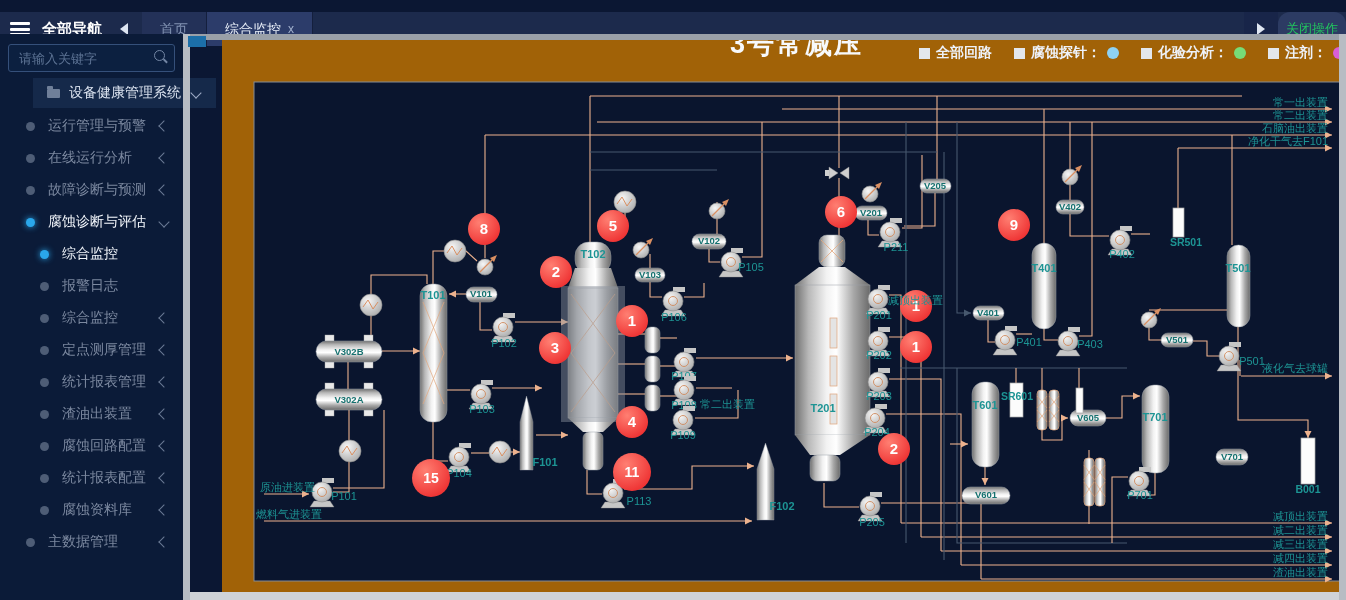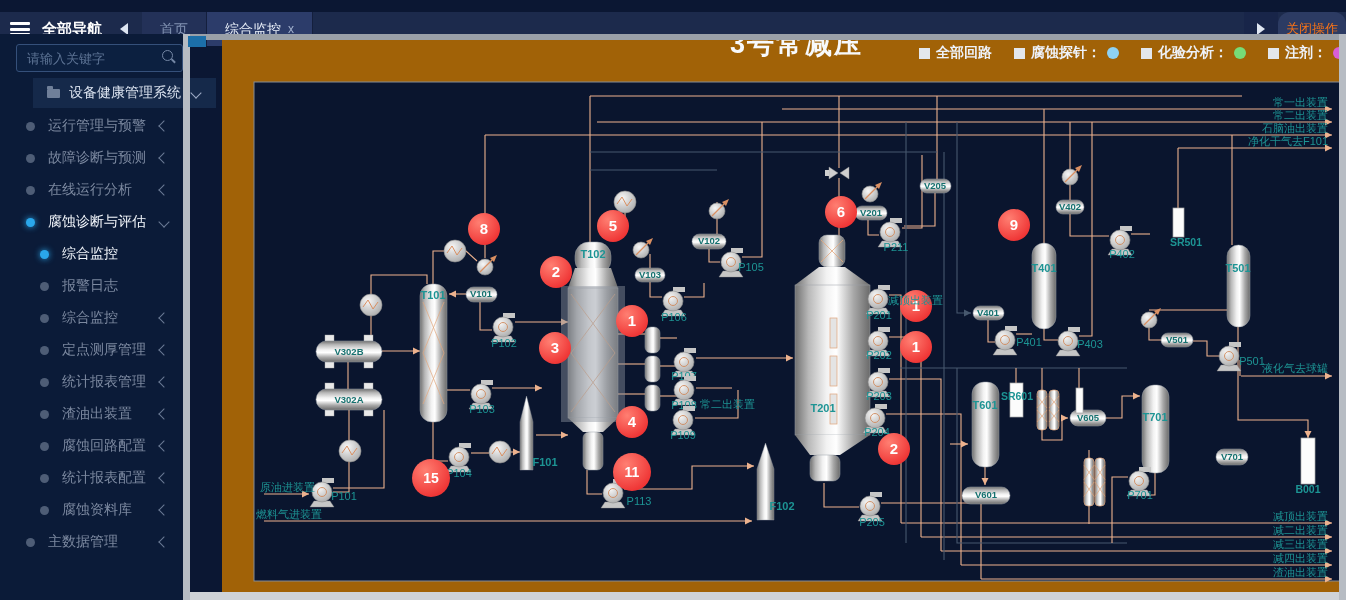--- a/index.html
+++ b/index.html
@@ -13,24 +13,24 @@
   .collapse{width:0;height:0;border-top:6px solid transparent;border-bottom:6px solid transparent;
             border-right:8px solid #dde5f2;margin:11px 0 0 18px;cursor:pointer;}
   .tabs{display:flex;margin-left:14px;}
   .tab{height:34px;line-height:34px;padding:0 18px;font-size:14px;color:#8293b3;background:#233158;
        border-right:1px solid #141f3d;cursor:pointer;display:flex;align-items:center;gap:7px;}
   .tab.active{background:#2c3c6a;color:#eaf0fa;}
   .tab .x{color:#a3b2cf;font-size:12px;line-height:1;}
   .tright{position:absolute;right:0;top:0;height:34px;display:flex;}
   .expandbox{width:34px;height:34px;background:#182549;display:flex;align-items:center;justify-content:center;cursor:pointer;}
   .expand{width:0;height:0;border-top:6px solid transparent;border-bottom:6px solid transparent;border-left:8px solid #dfe6f2;}
-  .closeops{height:34px;line-height:34px;padding:0 8px;background:#2c3b63;color:#f97316;font-size:13px;cursor:pointer;border-radius:12px;}
+  .closeops{height:34px;line-height:34px;padding:0 8px;background:#2c3b63;color:#22c55e;font-size:13px;cursor:pointer;border-radius:12px;}
   
   .sidebar{position:absolute;left:0;top:34px;width:183px;height:566px;background:#0b1b38;}
-  .searchwrap{position:absolute;left:16px;top:10px;width:165px;height:26px;border:1px solid #35507a;border-radius:3px;background:#0c2040;}
+  .searchwrap{position:absolute;left:8px;top:10px;width:165px;height:26px;border:1px solid #35507a;border-radius:3px;background:#0c2040;}
   .searchwrap input{position:absolute;left:8px;top:1px;width:125px;height:22px;border:none;background:transparent;outline:none;
         color:#b9c6dd;font-size:13px;font-family:"Liberation Sans",sans-serif;}
   .searchwrap input::placeholder{color:#5d7394;}
   .mag{position:absolute;right:9px;top:5px;width:9px;height:9px;border:1.5px solid #7487a5;border-radius:50%;}
   .mag::after{content:"";position:absolute;left:8px;top:9px;width:5px;height:1.5px;background:#7487a5;transform:rotate(45deg);}
   .rootrow{position:absolute;left:0;top:44px;width:183px;height:30px;background:#15294a;display:flex;align-items:center;cursor:pointer;margin-left:33px;}
   .folder{width:13px;height:9px;background:#6f7f99;margin-left:14px;position:relative;border-radius:1px;}
   .folder::before{content:"";position:absolute;left:0;top:-3px;width:6px;height:3px;background:#6f7f99;border-radius:1px 1px 0 0;}
   .rootlabel{color:#d9e1ee;font-size:14px;margin-left:9px;flex:1;}
   .chev{width:7px;height:7px;border-right:1.6px solid #6b7a95;border-bottom:1.6px solid #6b7a95;display:inline-block;}
@@ -105,26 +105,26 @@
       <span class="chev down"></span>
     </div>
     <div class="menu" id="menu">
         <div class="mitem l1">
           <span class="dot"></span>
           <span class="lbl">运行管理与预警</span>
           <span class="chev left"></span>
         </div>
         <div class="mitem l1">
           <span class="dot"></span>
+          <span class="lbl">在线运行分析</span>
+          <span class="chev left"></span>
+        </div>
+        <div class="mitem l1">
+          <span class="dot"></span>
           <span class="lbl">故障诊断与预测</span>
-          <span class="chev left"></span>
-        </div>
-        <div class="mitem l1">
-          <span class="dot"></span>
-          <span class="lbl">在线运行分析</span>
           <span class="chev left"></span>
         </div>
         <div class="mitem l1 on">
           <span class="dot"></span>
           <span class="lbl">腐蚀诊断与评估</span>
           <span class="chev down"></span>
         </div>
         <div class="mitem l2 on">
           <span class="dot"></span>
           <span class="lbl">综合监控</span>

